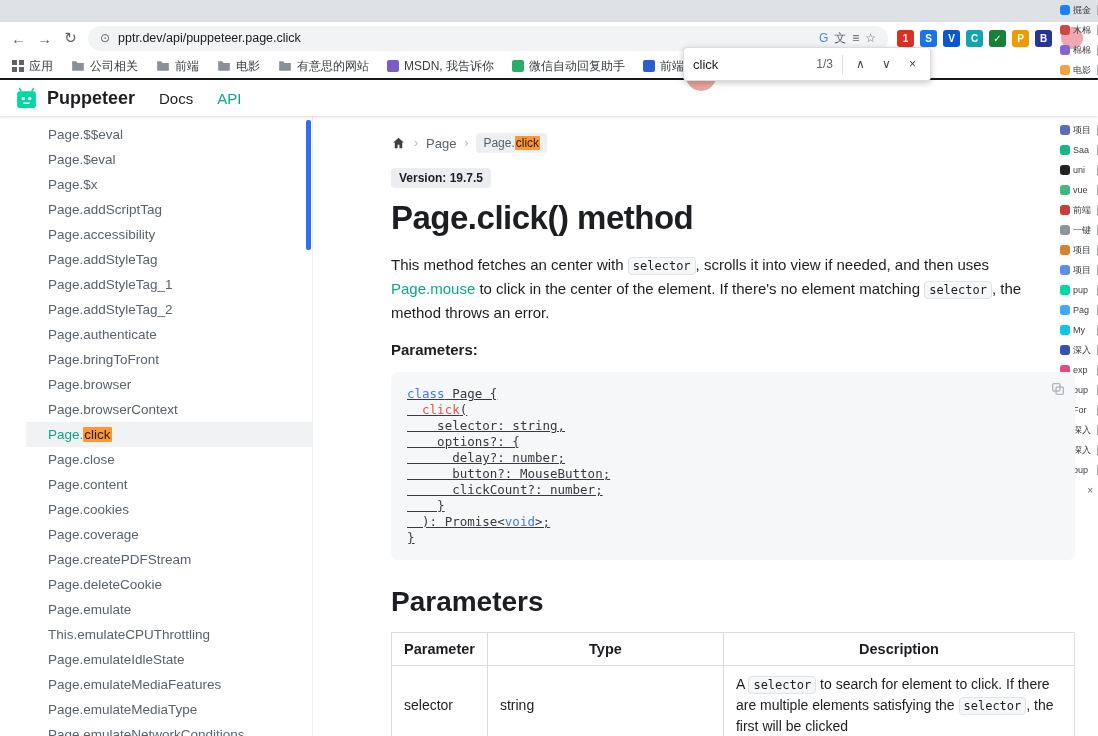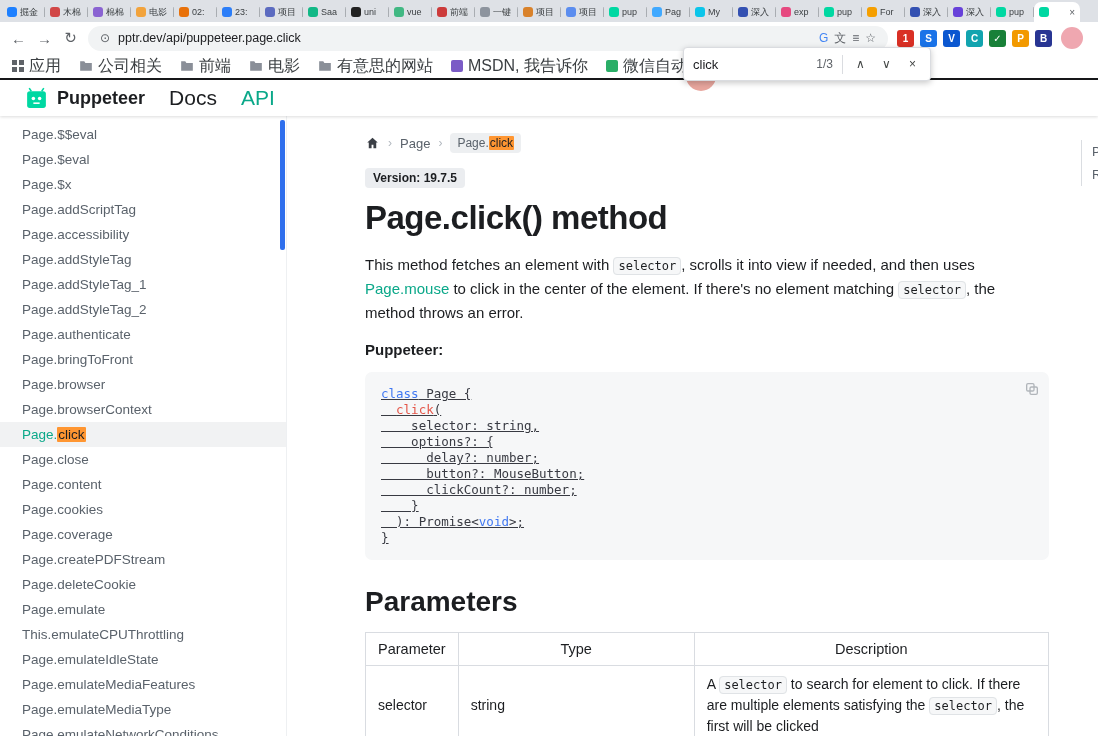--- a/index.html
+++ b/index.html
@@ -1,67 +1,67 @@
 <!DOCTYPE html>
 <html style="--accent: #0aa889; --mark: #ff9632; --scrollbar: #2f6fed;"><head>
 <meta charset="utf-8">
 <style>
   *{margin:0;padding:0;box-sizing:border-box;}
   html,body{width:1098px;height:736px;overflow:hidden;background:#fff;}
   body{font-family:"Liberation Sans","DejaVu Sans",sans-serif;position:relative;color:#1c1e21;}
   a{text-decoration:none;color:inherit;cursor:pointer;}
 
   
-  .tab-strip{height:22px;background:#dee1e6;display:flex;align-items:flex-end;padding-left:2px;}
+  .tab-strip{height:22px;background:#dee1e6;display:flex;align-items:flex-end;padding-left:2px;flex-direction:column;}
   .tab{width:43px;height:20px;display:flex;align-items:center;gap:3px;padding:0 5px;
        border-radius:7px 7px 0 0;font-size:9px;color:#3c4043;overflow:hidden;white-space:nowrap;
        position:relative;flex:0 0 auto;cursor:pointer;}
   .tab:not(.active):after{content:"";position:absolute;right:0;top:5px;height:10px;width:1px;background:#a9adb2;}
   .tab.active{background:#fff;width:46px;}
   .fav{width:10px;height:10px;border-radius:3px;flex:0 0 auto;}
   .tab-label{overflow:hidden;}
   .tab-close{margin-left:auto;color:#5f6368;font-size:10px;}
   .toolbar{height:32px;background:#fff;display:flex;align-items:center;padding:0 10px;gap:9px;}
   .nav-ic{color:#5f6368;font-size:15px;width:17px;text-align:center;cursor:pointer;}
   .addr{flex:0 0 auto;width:800px;height:25px;background:#f1f3f4;border-radius:13px;display:flex;
         align-items:center;padding:0 12px;gap:8px;font-size:12.5px;color:#202124;cursor:text;}
   .addr-info{color:#5f6368;font-size:12px;}
   .addr-url{flex:1;overflow:hidden;white-space:nowrap;}
   .addr-ic{font-size:12px;color:#5f6368;cursor:pointer;}
   .ext-icons{display:flex;align-items:center;gap:6px;}
   .ext{width:17px;height:17px;border-radius:3px;color:#fff;font-size:10px;font-weight:bold;
        display:flex;align-items:center;justify-content:center;flex:0 0 auto;cursor:pointer;}
   .avatar-sm{width:22px;height:22px;border-radius:50%;background:#efa7b0;flex:0 0 auto;cursor:pointer;}
   .bookmarks{height:26px;background:#fff;border-bottom:2px solid #17181a;display:flex;align-items:center;
-             gap:18px;padding:0 12px;font-size:16px;color:#3c4043;}
+             gap:18px;padding:0 12px;font-size:12px;color:#3c4043;}
   .bm{display:flex;align-items:center;gap:5px;cursor:pointer;white-space:nowrap;}
   .bm-ic{display:inline-flex;align-items:center;}
   .fav-sq{width:12px;height:12px;border-radius:2px;display:inline-block;}
 
   
   .findbar{position:absolute;left:683px;top:47px;width:248px;height:34px;background:#fff;z-index:20;
            border:1px solid #dadce0;border-radius:4px;box-shadow:0 2px 6px rgba(0,0,0,.22);
            display:flex;align-items:center;padding:0 9px;gap:9px;}
   .find-q{flex:1;font-size:13px;color:#202124;}
   .find-count{font-size:12px;color:#5f6368;}
   .find-div{width:1px;height:19px;background:#dadce0;}
   .find-btn{color:#444746;font-size:12px;width:17px;text-align:center;cursor:pointer;}
 
   
-  .navbar{height:36px;background:#fff;display:flex;align-items:center;padding:0 24px;
+  .navbar{height:36px;background:#fff;display:flex;align-items:center;padding:0 14px;
           box-shadow:0 1px 3px rgba(0,0,0,.14);position:relative;z-index:5;}
   .brand-wrap{display:flex;align-items:center;gap:8px;margin-right:24px;cursor:pointer;}
   .brand{font-size:18px;font-weight:bold;color:#1c1e21;}
-  .navlink{font-size:21px;color:#1c1e21;margin-right:24px;}
+  .navlink{font-size:15px;color:#1c1e21;margin-right:24px;}
   .navlink.api{color:var(--accent);}
   .site-avatar{position:absolute;left:686px;top:61px;width:30px;height:30px;border-radius:50%;
                background:#e8a69e;z-index:6;cursor:pointer;}
 
   
-  .app-body{display:flex;height:620px;position:relative;}
+  .app-body{display:flex;height:620px;position:relative;margin-left:26px;}
   .sidebar{width:287px;flex:0 0 auto;border-right:1px solid #eef0f2;padding-top:6px;position:relative;}
   .sb-item{padding:5px 10px 5px 22px;font-size:13.5px;line-height:15px;color:#5a626b;cursor:pointer;
            white-space:nowrap;overflow:hidden;}
   .sb-item.active{background:#f1f2f3;color:var(--accent);}
   .scroll-thumb{position:absolute;right:1px;top:4px;width:5px;height:130px;background:var(--scrollbar);border-radius:2px;cursor:grab;}
 
   .main{flex:1;padding:17px 0 0 78px;}
   .crumbs{display:flex;align-items:center;gap:8px;font-size:13px;color:#5a626b;}
   .home-ic{display:inline-flex;cursor:pointer;}
   .sep{color:#b2b8bf;font-size:12px;}
@@ -73,21 +73,21 @@
   .desc{width:684px;margin-top:16px;font-size:15px;line-height:1.6;}
   .sig{margin-top:16px;font-weight:bold;font-size:15px;}
   .codeblock{width:684px;margin-top:14px;background:#f6f7f8;border-radius:7px;padding:14px 16px;
              position:relative;font-family:"DejaVu Sans Mono","Liberation Mono",monospace;
              font-size:12.5px;color:#383a42;}
   .code-line{white-space:pre;line-height:16px;text-decoration:underline;}
   .copy{position:absolute;top:9px;right:9px;background:transparent;border:none;cursor:pointer;opacity:.75;}
   h2{font-size:28px;margin-top:26px;}
   table{margin-top:14px;border-collapse:collapse;width:684px;font-size:14px;}
   th,td{border:1px solid #d9dce1;padding:8px 12px;}
-  th{font-weight:normal;text-align:center;font-size:14.5px;}
+  th{font-weight:bold;text-align:center;font-size:14.5px;}
   tbody tr:nth-child(even){background:#f5f6f7;}
   td:first-child{width:82px;}
   td:nth-child(2){width:236px;}
   td{line-height:1.5;}
 
   .toc{position:absolute;left:1081px;top:24px;width:130px;font-size:13px;color:#5a626b;
        border-left:1px solid #dadde1;padding-left:10px;}
   .toc-item{padding:4px 0;cursor:pointer;white-space:nowrap;}
 
   
@@ -357,22 +357,22 @@
           </svg>
       </span>
       <span class="sep">›</span>
       <a class="crumb">Page</a>
       <span class="sep">›</span>
       <span class="crumb-badge"><span>Page.</span><span class="seg-mark">click</span></span>
     </nav>
 
     <span class="version">Version: 19.7.5</span>
     <h1>Page.click() method</h1>
-    <p class="desc"><span>This method fetches an element with </span><span class="seg-code">selector</span><span>, scrolls it into view if needed, and then uses </span><span class="seg-link">Page.mouse</span><span> to click in the center of the element. If there's no element matching </span><span class="seg-code">selector</span><span>, the method throws an error.</span></p>
-    <p class="sig">Puppeteer:</p>
+    <p class="desc"><span>This method fetches an center with </span><span class="seg-code">selector</span><span>, scrolls it into view if needed, and then uses </span><span class="seg-link">Page.mouse</span><span> to click in the center of the element. If there's no element matching </span><span class="seg-code">selector</span><span>, the method throws an error.</span></p>
+    <p class="sig">Parameters:</p>
 
     <div class="codeblock">
       <div>
           <div class="code-line"><span class="seg-kw">class</span><span> Page {</span></div>
           <div class="code-line"><span>  </span><span class="seg-fn">click</span><span>(</span></div>
           <div class="code-line"><span>    selector: string,</span></div>
           <div class="code-line"><span>    options?: {</span></div>
           <div class="code-line"><span>      delay?: number;</span></div>
           <div class="code-line"><span>      button?: MouseButton;</span></div>
           <div class="code-line"><span>      clickCount?: number;</span></div>

